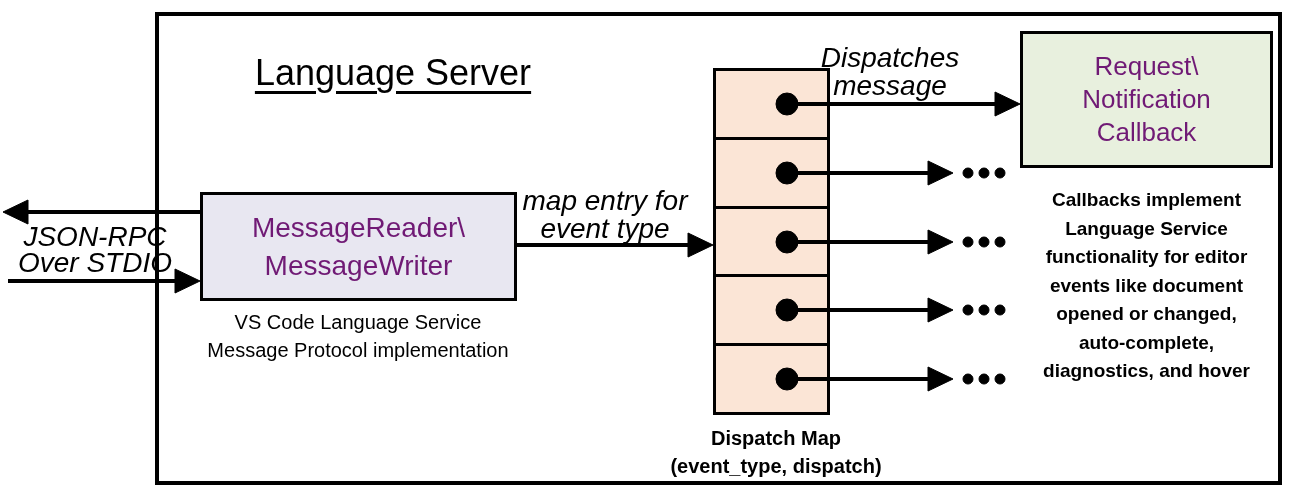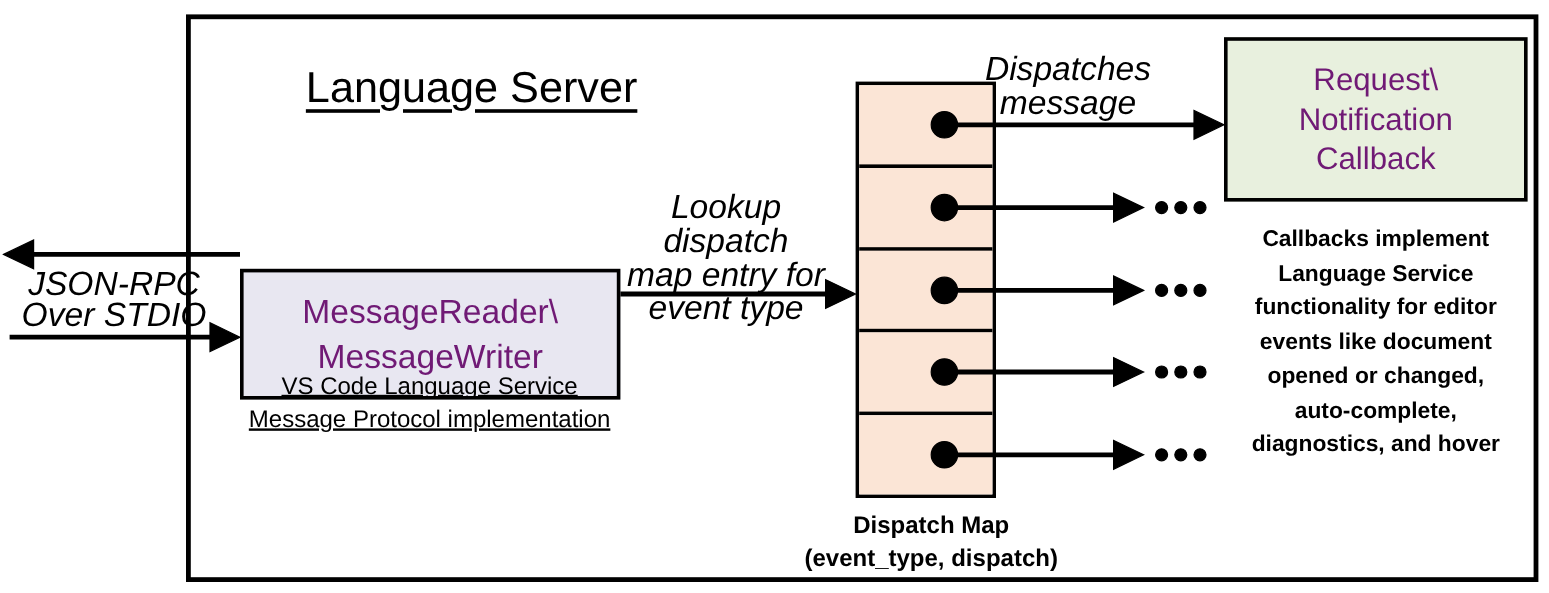--- a/index.html
+++ b/index.html
@@ -61,21 +61,21 @@
     left: 1020px; top: 31px; width: 253px; height: 137px;
     font-size: 26px; line-height: 33px;
   }
 
   .caption {
     font-size: 20px;
     line-height: 28px;
     color: #000000;
     text-align: center;
   }
-  #reader-caption   { left: 193px; top: 308px; width: 330px; text-decoration: underline; }
+  #reader-caption   { left: 193px; top: 308px; width: 330px; }
   #dispatch-caption { left: 660px; top: 424px; width: 232px; font-weight: bold; }
 
   #callback-note {
     left: 1016px; top: 186px; width: 261px;
     font-size: 19px;
     line-height: 28.5px;
     text-align: center;
     color: #000000;
   }
   #callback-note span { display: block; font-weight: bold; }
@@ -104,33 +104,33 @@
 
   <div id="outer-box" class="abs"></div>
 
   <div id="title" class="abs">Language Server</div>
 
   <div id="json-rpc-label" class="abs italic-label">
     <span>JSON-RPC</span><br>
     <span>Over STDIO</span>
   </div>
 
-  <div id="reader-box" class="abs node-box" style="background: rgb(232, 231, 241); margin-top: 32px;">
+  <div id="reader-box" class="abs node-box" style="background: rgb(232, 231, 241);">
     <div>
       <span>MessageReader\</span><br>
       <span>MessageWriter</span>
     </div>
   </div>
   <div id="reader-caption" class="abs caption">
     <span>VS Code Language Service</span><br>
     <span>Message Protocol implementation</span>
   </div>
 
   <div id="lookup-label" class="abs italic-label">
-    <span>Lookup dispatch</span><br>
+    <br>
     <span>map entry for</span><br>
     <span>event type</span>
   </div>
 
   <div id="dispatch-map" class="abs">
     <div class="dispatch-cell" style="background: rgb(251, 229, 214);"></div>
     <div class="dispatch-cell" style="background: rgb(251, 229, 214);"></div>
     <div class="dispatch-cell" style="background: rgb(251, 229, 214);"></div>
     <div class="dispatch-cell" style="background: rgb(251, 229, 214);"></div>
     <div class="dispatch-cell" style="background: rgb(251, 229, 214);"></div>

